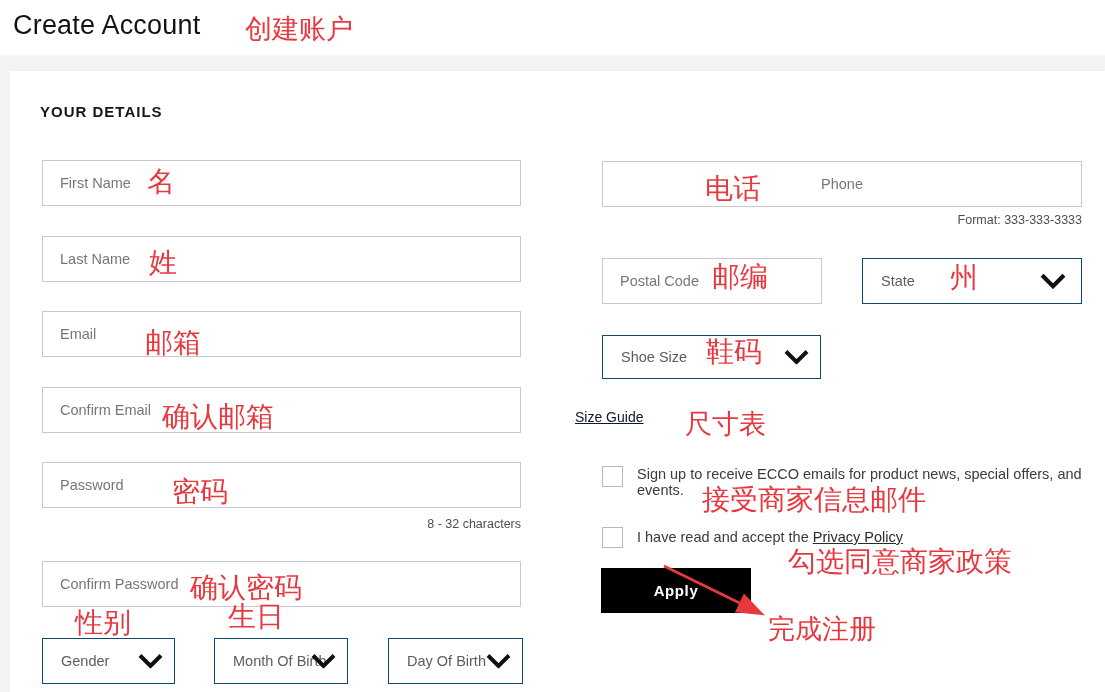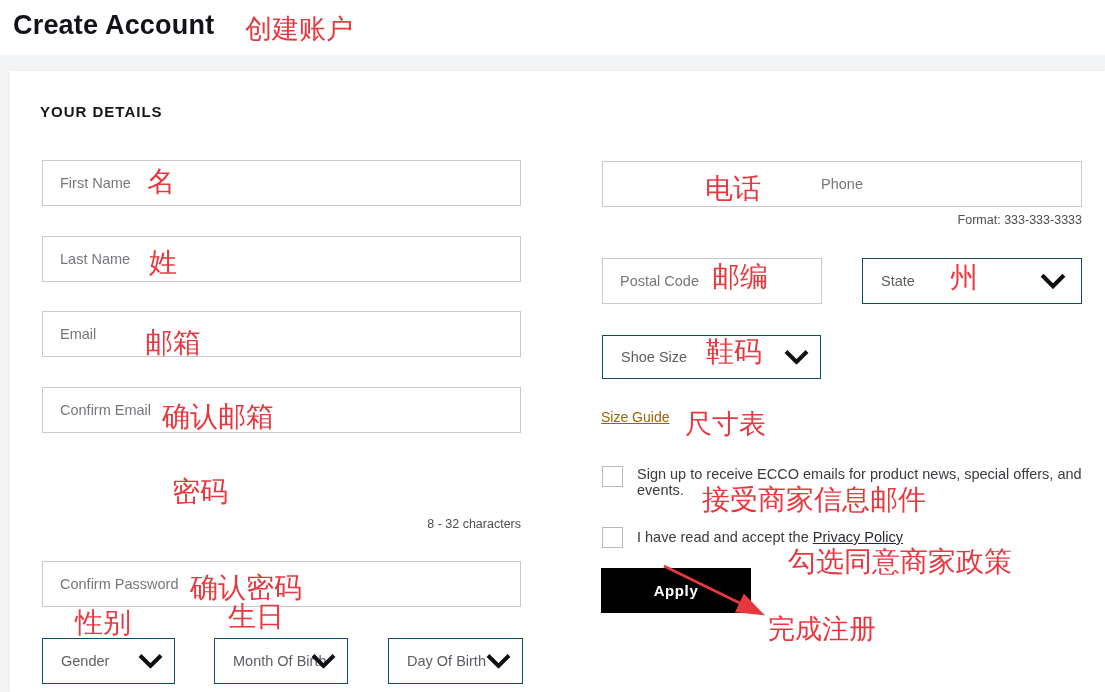--- a/index.html
+++ b/index.html
@@ -13,21 +13,21 @@
     background: #f3f4f6;
     overflow: hidden;
   }
   
   .header-band {
     position: absolute; left: 0; top: 0; width: 1105px; height: 55px;
     background: #ffffff;
   }
   .page-title {
     position: absolute; left: 13px; top: 10px;
-    font-size: 27px; font-weight: bold; color: #121218;
+    font-size: 27px; font-weight: normal; color: #121218;
     letter-spacing: 0.2px;
   }
   
   .panel {
     position: absolute; left: 10px; top: 71px; width: 1095px; height: 621px;
     background: #ffffff;
     box-shadow: 0 1px 3px rgba(0,0,0,0.05);
   }
   .section-heading {
     position: absolute; left: 40px; top: 103px;
@@ -71,22 +71,22 @@
   .sel-label { font-size: 14.5px; color: #5c5c63; white-space: nowrap; }
   .chev { position: absolute; right: 11px; top: 50%; transform: translateY(-50%); }
   .sel-gender { left: 42px; top: 638px; width: 133px; }
   .sel-month  { left: 214px; top: 638px; width: 134px; }
   .sel-day    { left: 388px; top: 638px; width: 135px; }
   .sel-state  { left: 862px; top: 258px; width: 220px; }
   .sel-state .chev { right: 15px; }
   .sel-shoe   { left: 602px; top: 335px; width: 219px; height: 44px; }
   
   .size-guide {
-    position: absolute; left: 601px; top: 409px;
-    font-size: 14px; color: #a16207; text-decoration: underline; cursor: pointer;
+    position: absolute; left: 575px; top: 409px;
+    font-size: 14px; color: #0f172a; text-decoration: underline; cursor: pointer;
   }
   
   .cb {
     position: absolute; width: 21px; height: 21px;
     border: 1px solid #b9b9bd; background: #fff; cursor: pointer;
   }
   .cb-newsletter { left: 602px; top: 466px; }
   .cb-privacy { left: 602px; top: 527px; }
   .cb-label {
     position: absolute; font-size: 14.5px; color: #3a3a40; line-height: 16px;
@@ -135,20 +135,21 @@
     <div class="page-title">Create Account</div>
   </div>
 
   <div class="panel"></div>
   <div class="section-heading">YOUR DETAILS</div>
 
   <input class="tb w-left tb-first-name" type="text" placeholder="First Name" style="">
   <input class="tb w-left tb-last-name" type="text" placeholder="Last Name" style="">
   <input class="tb w-left tb-email" type="text" placeholder="Email" style="">
   <input class="tb w-left tb-confirm-email" type="text" placeholder="Confirm Email" style="">
+  <input class="tb w-left tb-password" type="text" placeholder="Password" style="">
   <div class="hint hint-password">8 - 32 characters</div>
   <input class="tb w-left tb-confirm-password" type="text" placeholder="Confirm Password" style="">
 
   <div class="sel sel-gender">
     <span class="sel-label">Gender</span>
     <svg class="chev" width="25" height="15" viewBox="0 0 25 15">
         <polyline points="2,2 12.5,12.5 23,2" fill="none" stroke="#101014" stroke-width="4"></polyline>
       </svg>
   </div>
   <div class="sel sel-month">

